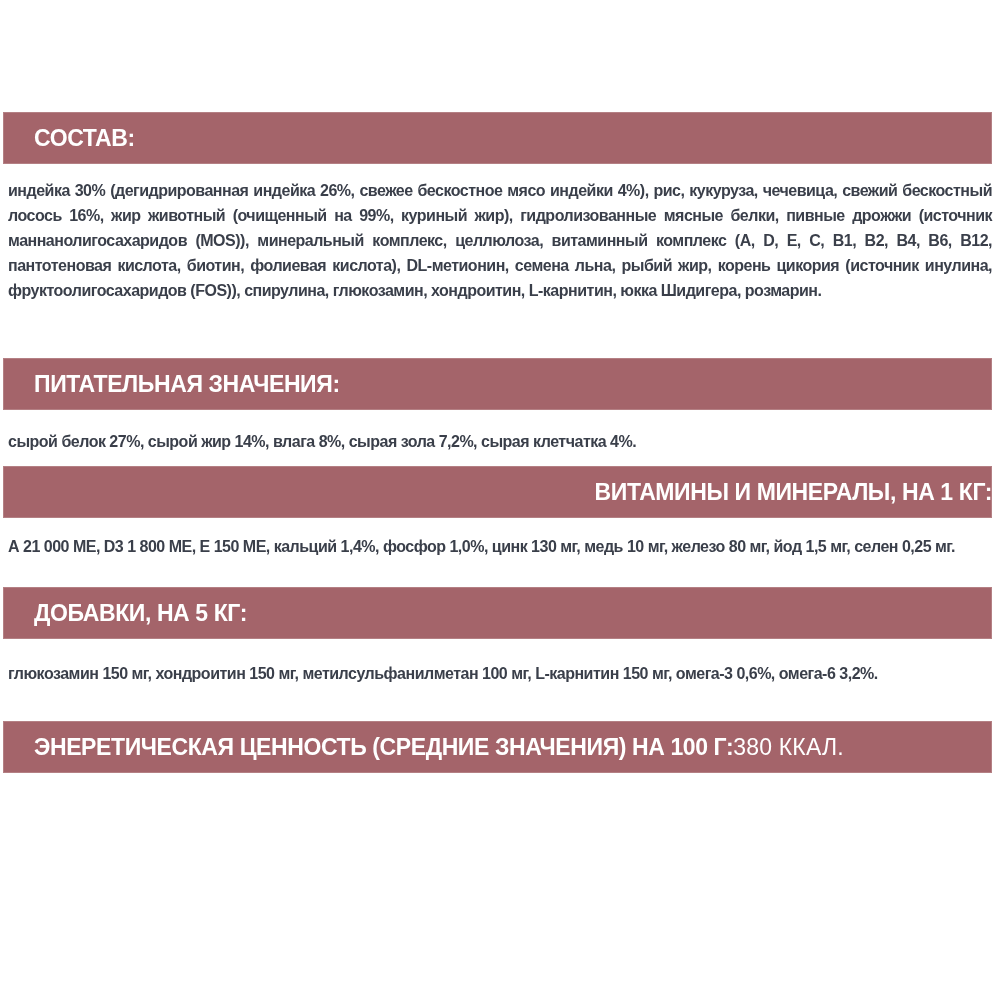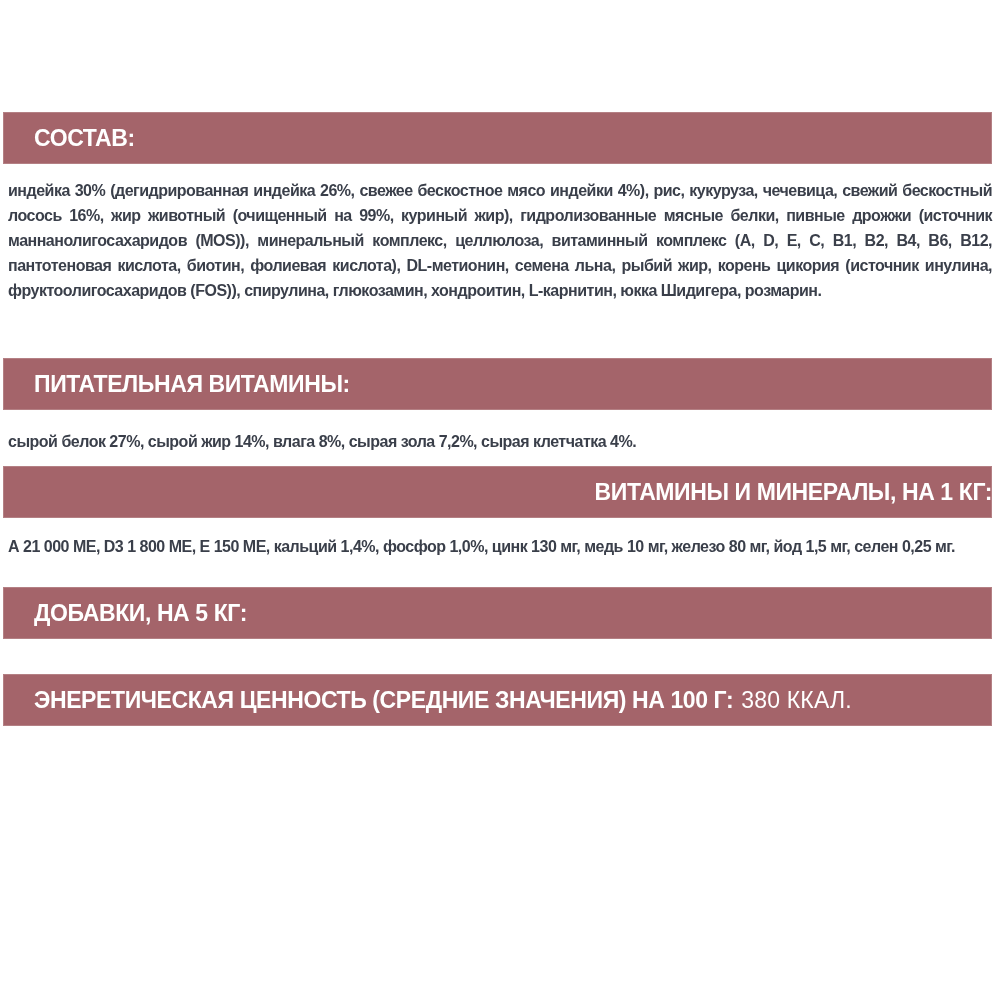--- a/index.html
+++ b/index.html
@@ -62,31 +62,32 @@
 <body>
 
 <div class="page">
 
   <div class="header-bar">
     <span>СОСТАВ:</span>
   </div>
   <p class="body-text mt-p1">индейка 30% (дегидрированная индейка 26%, свежее бескостное мясо индейки 4%), рис, кукуруза, чечевица, свежий бескостный лосось 16%, жир животный (очищенный на 99%, куриный жир), гидролизованные мясные белки, пивные дрожжи (источник маннанолигосахаридов (MOS)), минеральный комплекс, целлюлоза, витаминный комплекс (A, D, E, C, B1, B2, B4, B6, B12, пантотеновая кислота, биотин, фолиевая кислота), DL-метионин, семена льна, рыбий жир, корень цикория (источник инулина, фруктоолигосахаридов (FOS)), спирулина, глюкозамин, хондроитин, L-карнитин, юкка Шидигера, розмарин.</p>
 
   <div class="header-bar mt-bar2">
-    <span>ПИТАТЕЛЬНАЯ ВИТАМИНЫ:</span>
+    <span>ПИТАТЕЛЬНАЯ ЗНАЧЕНИЯ:</span>
   </div>
   <p class="body-text mt-p2">сырой белок 27%, сырой жир 14%, влага 8%, сырая зола 7,2%, сырая клетчатка 4%.</p>
 
   <div class="header-bar mt-bar3">
     <span>ВИТАМИНЫ И МИНЕРАЛЫ, НА 1 КГ:</span>
   </div>
   <p class="body-text mt-p3">А 21 000 МЕ, D3 1 800 МЕ, Е 150 МЕ, кальций 1,4%, фосфор 1,0%, цинк 130 мг, медь 10 мг, железо 80 мг, йод 1,5 мг, селен 0,25 мг.</p>
 
   <div class="header-bar mt-bar4">
     <span>ДОБАВКИ, НА 5 КГ:</span>
   </div>
+  <p class="body-text mt-p4">глюкозамин 150 мг, хондроитин 150 мг, метилсульфанилметан 100 мг, L-карнитин 150 мг, омега-3 0,6%, омега-6 3,2%.</p>
 
   <div class="header-bar mt-bar5">
     <span>ЭНЕРЕТИЧЕСКАЯ ЦЕННОСТЬ (СРЕДНИЕ ЗНАЧЕНИЯ) НА 100 Г:</span>
-    <span class="value-part" style="margin-left:8px;">380 ККАЛ.</span>
+    <span class="value-part" style="">380 ККАЛ.</span>
   </div>
 
 </div>
 
 </body></html>

